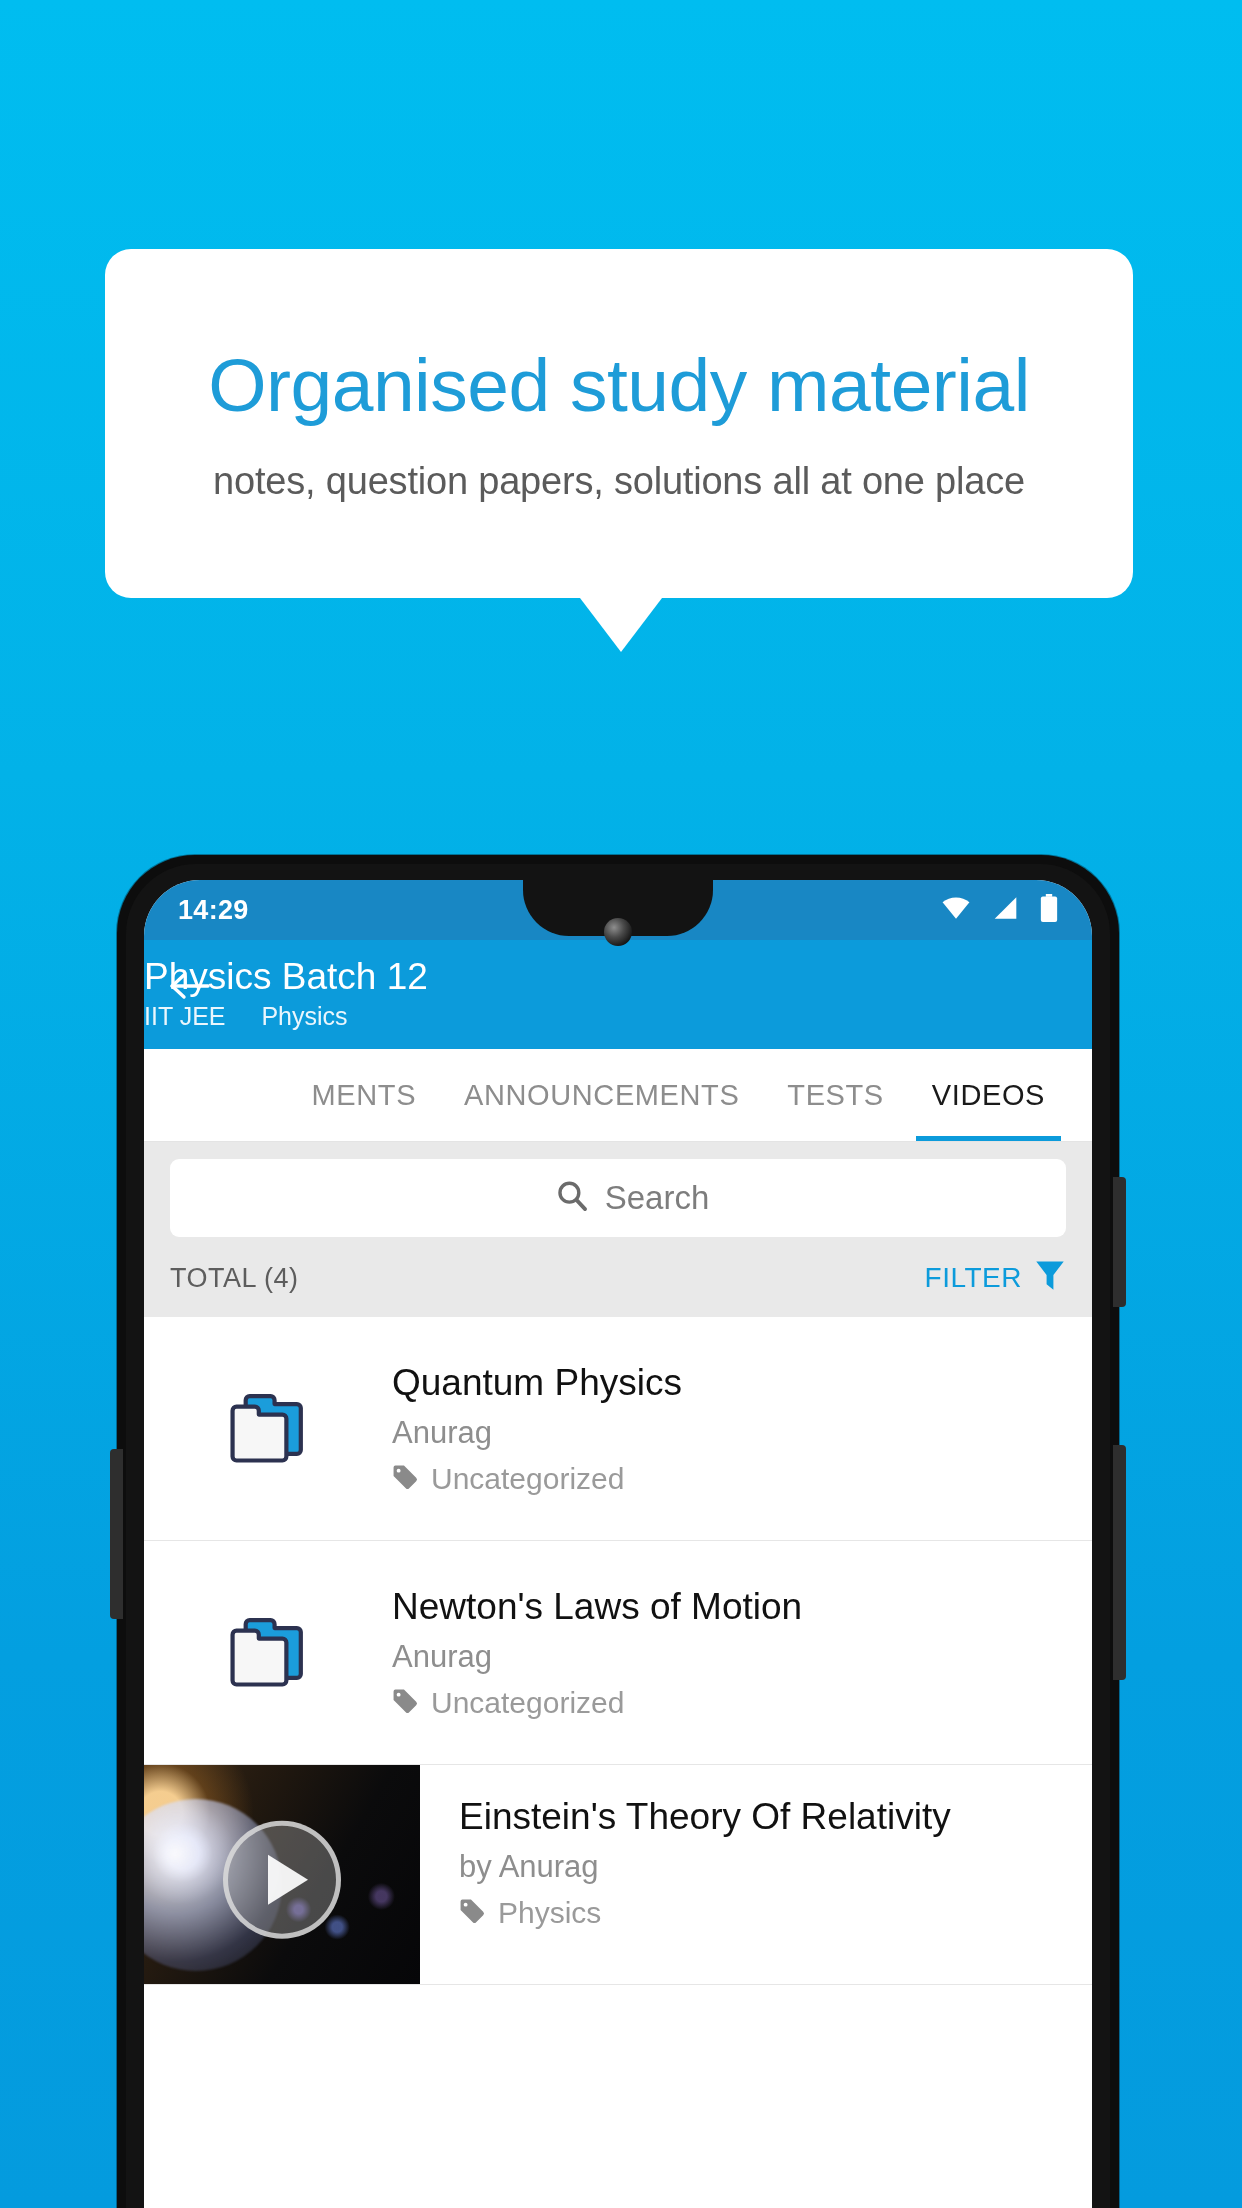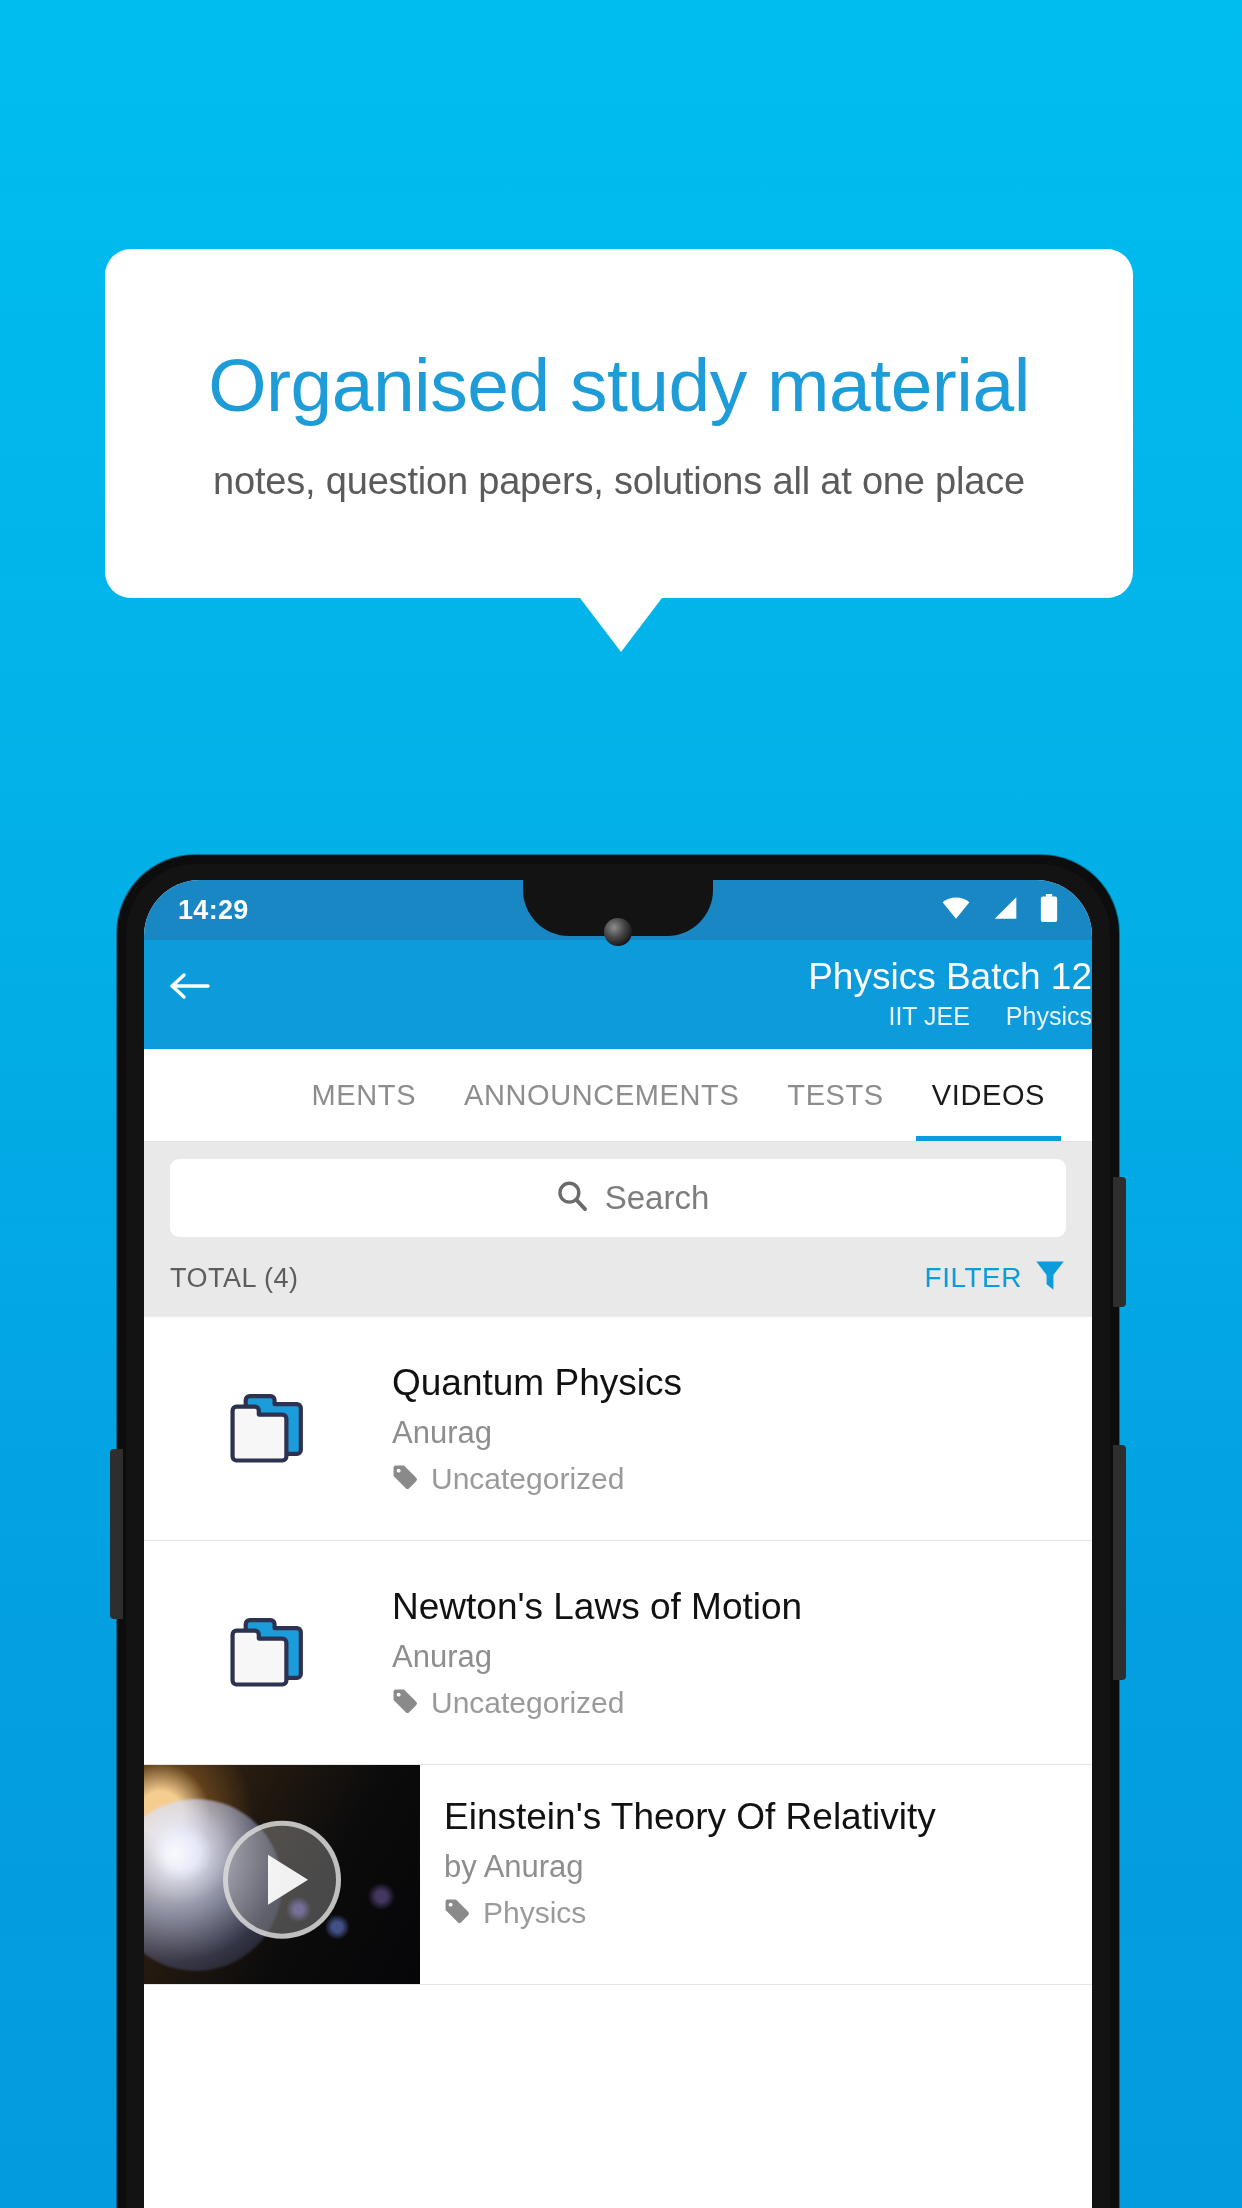--- a/index.html
+++ b/index.html
@@ -107,21 +107,21 @@
     top:38px; width:28px; height:28px; border-radius:50%;
     background:radial-gradient(circle at 36% 34%, #8e8e8e 0%, #4a4a4a 38%, #161616 75%);
     z-index:5;
   }
 
   
   #app-bar{
     background:#0c9bdb;
     padding:16px 0 18px;
     position:relative;
-    text-align:right;
+    text-align:left;
   }
   #back-arrow{
     position:absolute; left:24px; top:24px;
     width:44px; height:44px;
     display:flex; align-items:center; justify-content:center;
   }
   #app-title{ font-size:37px; color:#fff; font-weight:400; letter-spacing:0; }
   #app-subtitle{ margin-top:4px; font-size:25px; color:#eaf6fd; font-weight:400; }
   #app-subtitle .sep{ display:inline-block; width:22px; }
 
@@ -210,21 +210,21 @@
     border:5px solid rgba(225,225,225,.78);
     display:flex; align-items:center; justify-content:center;
   }
   .play-button .tri{
     width:0;height:0;
     border-left:40px solid rgba(255,255,255,.92);
     border-top:25px solid transparent;
     border-bottom:25px solid transparent;
     margin-left:11px;
   }
-  .video-text{ padding:30px 24px 0 24px; }
+  .video-text{ padding:30px 24px 0 24px;margin-left:15px; }
 </style>
 </head>
 <body>
 
 <div id="promo-bubble">
   <div id="promo-title">Organised study material</div>
   <div id="promo-subtitle">notes, question papers, solutions all at one place</div>
 </div>
 <div id="bubble-tail"></div>
 

